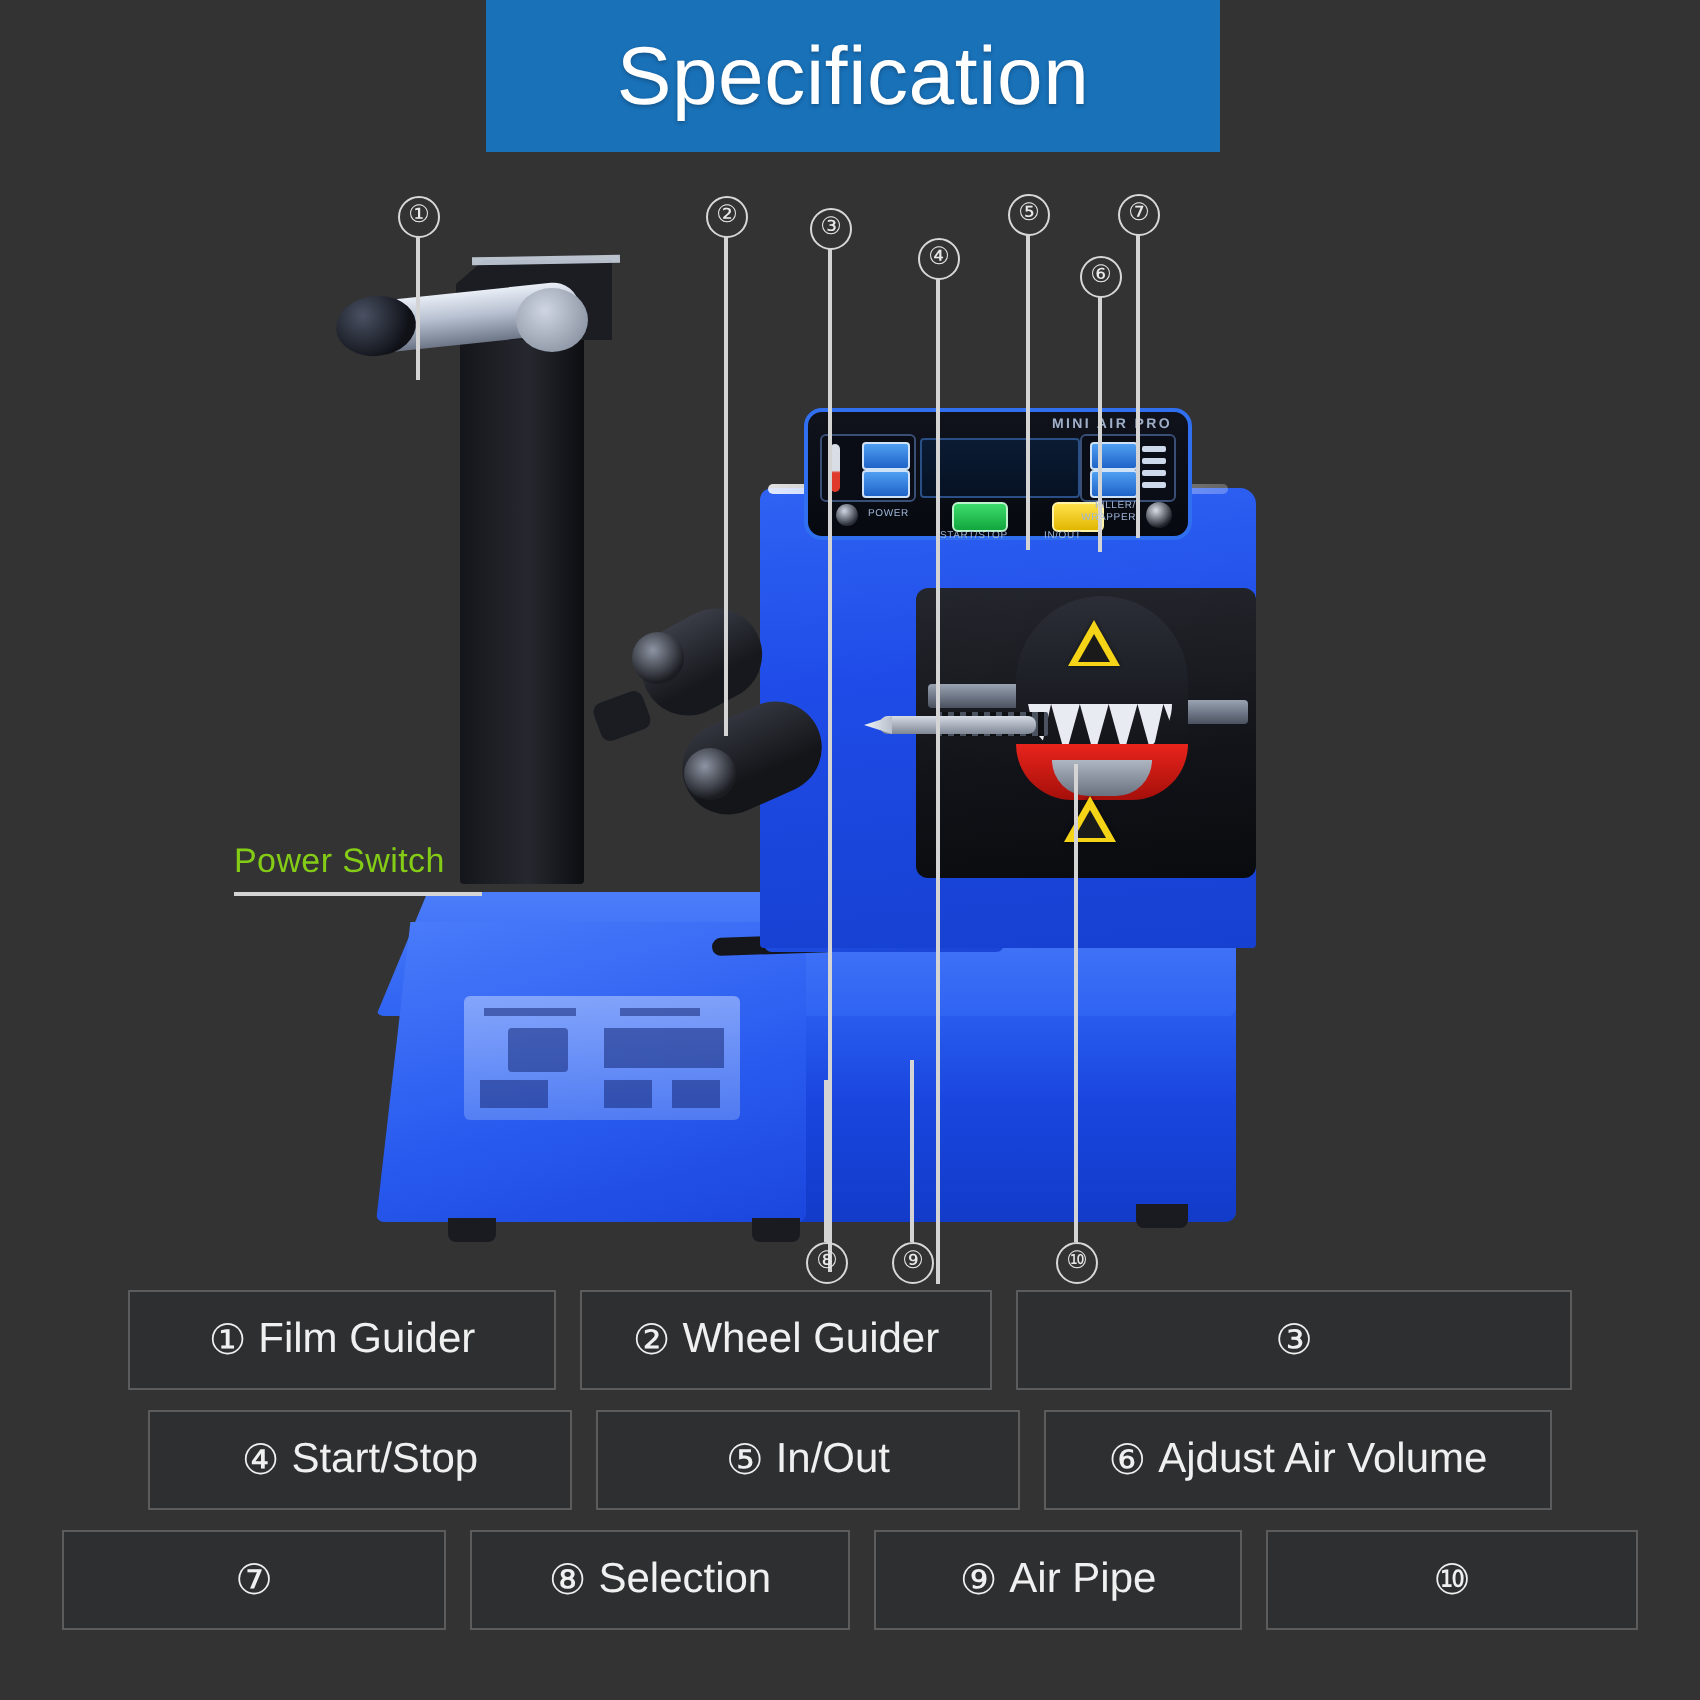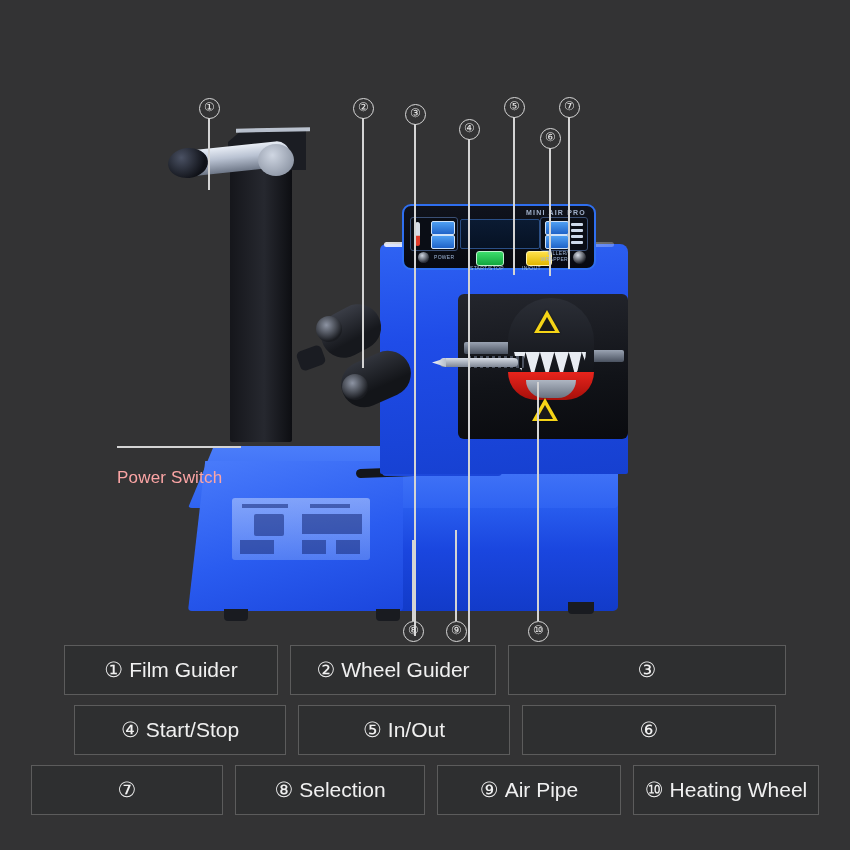--- a/index.html
+++ b/index.html
@@ -279,21 +279,21 @@
   .cnum{
     position:absolute;width:19px;height:19px;border-radius:50%;
     border:1.4px solid #d8d8d8;color:#e8e8e8;
     font-size:12px;line-height:17px;text-align:center;
     background:transparent;
   }
   .cline{position:absolute;width:1.6px;background:#d4d4d4;}
 
   .powerlabel{
     position:absolute;left:117px;top:345px;
-    color:#fca5a5;font-size:17px;letter-spacing:.2px;margin-top:47px;
+    color:#84cc16;font-size:17px;letter-spacing:.2px;
   }
   .powerline{position:absolute;left:117px;top:370px;width:124px;height:1.6px;background:#d4d4d4;}
 
   
   .legend{position:absolute;left:0;top:645px;width:850px;}
   .lrow{display:flex;justify-content:center;gap:12px;margin-bottom:10px;}
   .lbox{
     border:1px solid #5c5c5c;background:#2e2f30;
     color:#f0f0f0;font-size:21px;
     display:flex;align-items:center;justify-content:center;
@@ -309,20 +309,23 @@
   .lrow3 .lbox:nth-child(1){width:192px;}
   .lrow3 .lbox:nth-child(2){width:190px;}
   .lrow3 .lbox:nth-child(3){width:184px;}
   .lrow3 .lbox:nth-child(4){width:186px;}
 </style>
 </head>
 <body>
 
 <div id="stage">
 
+  <div class="banner">
+    <div class="banner-title">Specification</div>
+  </div>
 
   <div class="photo">
     <div class="machine">
 
       <div class="base-front"></div>
       <div class="base-top"></div>
       <div class="base-left-tray"></div>
       <div class="slot"></div>
       <div class="sticker">
         <i class="st1"></i>
@@ -443,34 +446,34 @@
         <div class="lbox">
           <span>④</span>
           <span style="margin-left: 6px;">Start/Stop</span>
         </div>
         <div class="lbox">
           <span>⑤</span>
           <span style="margin-left: 6px;">In/Out</span>
         </div>
         <div class="lbox">
           <span>⑥</span>
+          <span style="margin-left: 6px;">Ajdust Air Volume</span>
         </div>
       </div>
     <div class="lrow lrow3">
         <div class="lbox">
           <span>⑦</span>
         </div>
         <div class="lbox">
           <span>⑧</span>
           <span style="margin-left: 6px;">Selection</span>
         </div>
         <div class="lbox">
           <span>⑨</span>
           <span style="margin-left: 6px;">Air Pipe</span>
         </div>
         <div class="lbox">
           <span>⑩</span>
-          <span style="margin-left: 6px;">Heating Wheel</span>
         </div>
       </div>
   </div>
 
 </div>
 
 </body></html>

